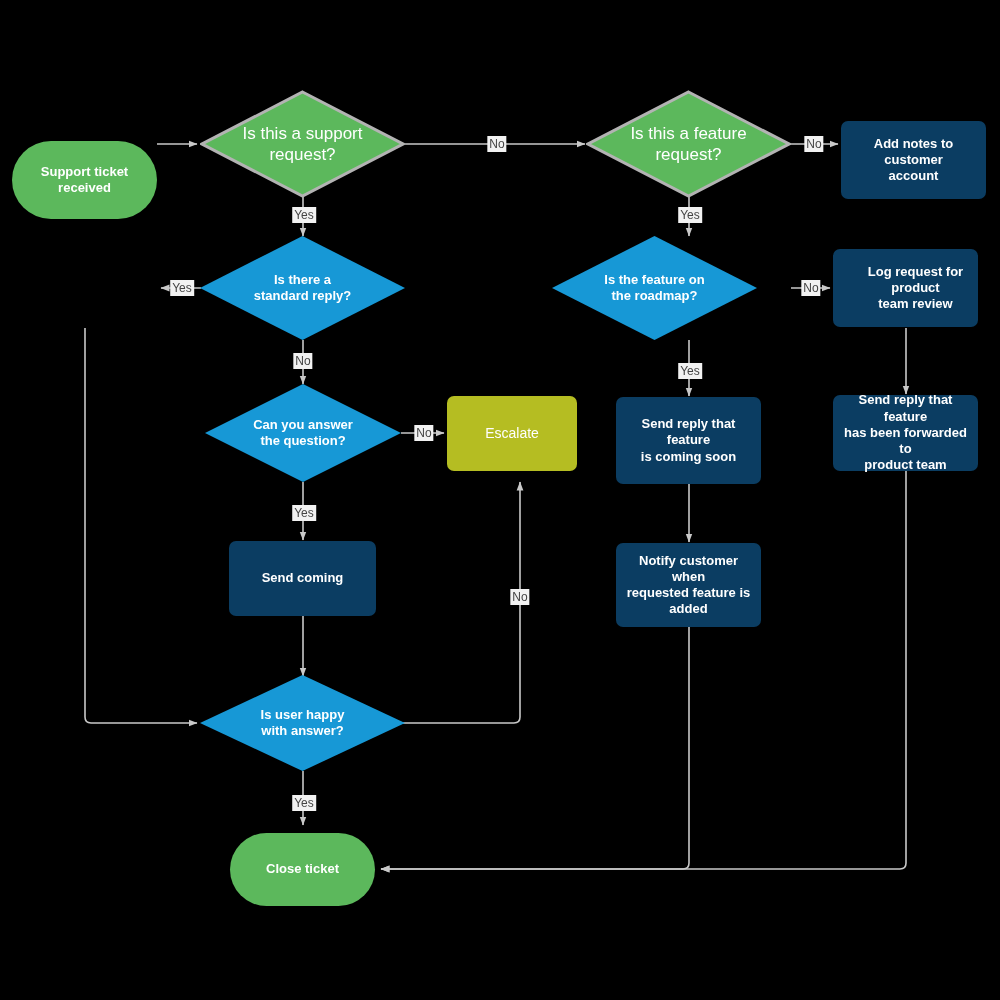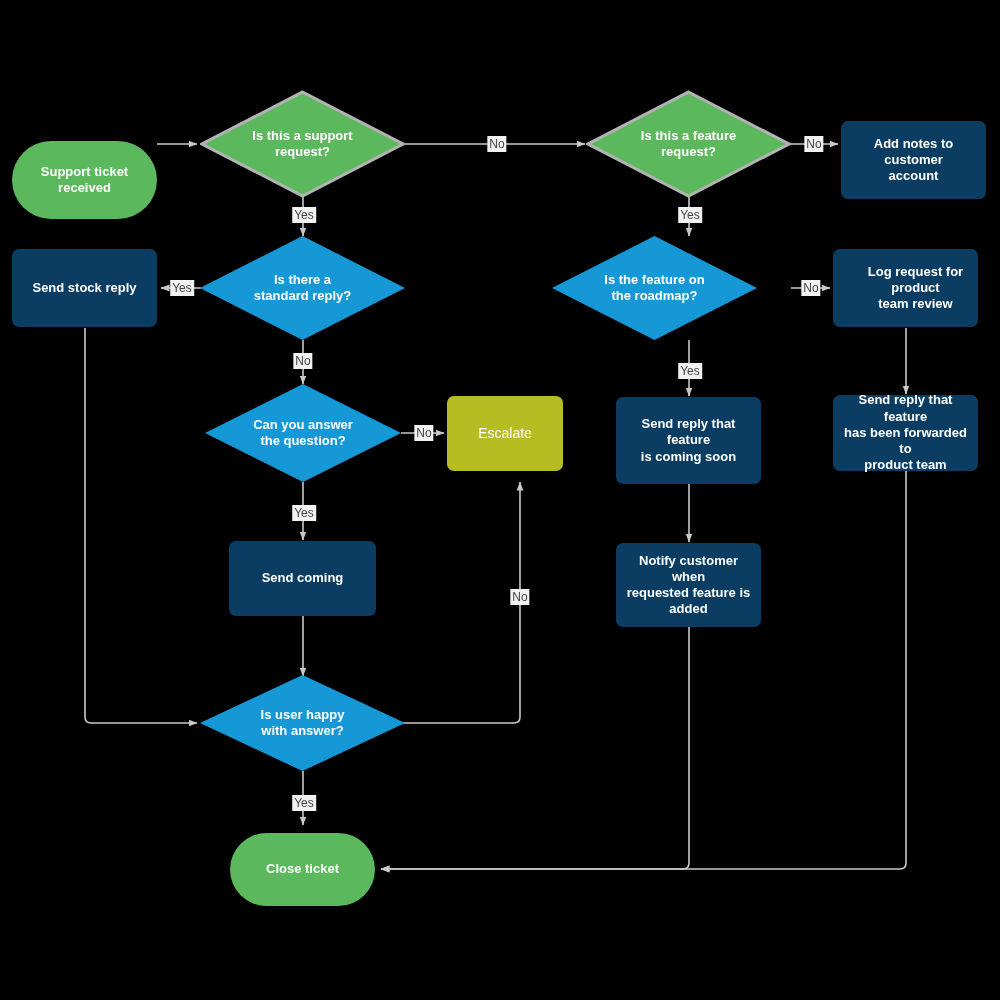--- a/index.html
+++ b/index.html
@@ -70,22 +70,22 @@
     justify-content: center;
     text-align: center;
     color: #ffffff;
     font-weight: bold;
     font-size: 13px;
     line-height: 1.25;
     padding: 0 26px;
     box-sizing: border-box;
   }
   .diamond-wrap.green .diamond-label {
-    font-weight: bold;
-    font-size: 13px;
+    font-weight: normal;
+    font-size: 17px;
   }
   .edge-label {
     position: absolute;
     background: #f2f2f2;
     color: #444444;
     font-size: 12px;
     line-height: 14px;
     padding: 1px 2px;
     font-family: "Liberation Sans", sans-serif;
     white-space: nowrap;
@@ -156,21 +156,20 @@
 
   <div class="diamond-wrap green" style="left:586px; top:90px; width:205px; height:108px;">
     <svg width="205" height="108" viewBox="0 0 205 108">
       <polygon points="102.5,2 203,54 102.5,106 2,54" fill="#5cb85c" stroke="#b3b3b3" stroke-width="3"></polygon>
     </svg>
     <div class="diamond-label">Is this a feature<br>request?</div>
   </div>
 
   <div class="node process" style="left:841px; top:121px; width:145px; height:78px;">Add notes to customer<br>account</div>
 
-  <div class="node process" style="left:12px; top:249px; width:145px; height:78px;">Send stock reply</div>
 
   <div class="diamond-wrap blue" style="left:200px; top:236px; width:205px; height:104px;">
     <svg width="205" height="104" viewBox="0 0 205 104">
       <polygon points="102.5,0 205,52 102.5,104 0,52" fill="#1798d6"></polygon>
     </svg>
     <div class="diamond-label">Is there a<br>standard reply?</div>
   </div>
 
   <div class="diamond-wrap blue" style="left:552px; top:236px; width:205px; height:104px;">
     <svg width="205" height="104" viewBox="0 0 205 104">
@@ -181,21 +180,21 @@
 
   <div class="node process" style="left:833px; top:249px; width:145px; height:78px;padding-left:28px;">Log request for product<br>team review</div>
 
   <div class="diamond-wrap blue" style="left:205px; top:384px; width:196px; height:98px;">
     <svg width="196" height="98" viewBox="0 0 196 98">
       <polygon points="98,0 196,49 98,98 0,49" fill="#1798d6"></polygon>
     </svg>
     <div class="diamond-label">Can you answer<br>the question?</div>
   </div>
 
-  <div class="node escalate" style="left:447px; top:396px; width:116px; height:75px;">Escalate</div>
+  <div class="node escalate" style="left:447px; top:396px; width:130px; height:75px;">Escalate</div>
 
   <div class="node process" style="left:616px; top:397px; width:145px; height:87px;">Send reply that feature<br>is coming soon</div>
 
   <div class="node process" style="left:833px; top:395px; width:145px; height:76px;">Send reply that feature<br>has been forwarded to<br>product team</div>
 
   <div class="node process" style="left:229px; top:541px; width:147px; height:75px;">Send coming</div>
 
   <div class="node process" style="left:616px; top:543px; width:145px; height:84px;">Notify customer when<br>requested feature is<br>added</div>
 
   <div class="diamond-wrap blue" style="left:200px; top:675px; width:205px; height:96px;">

